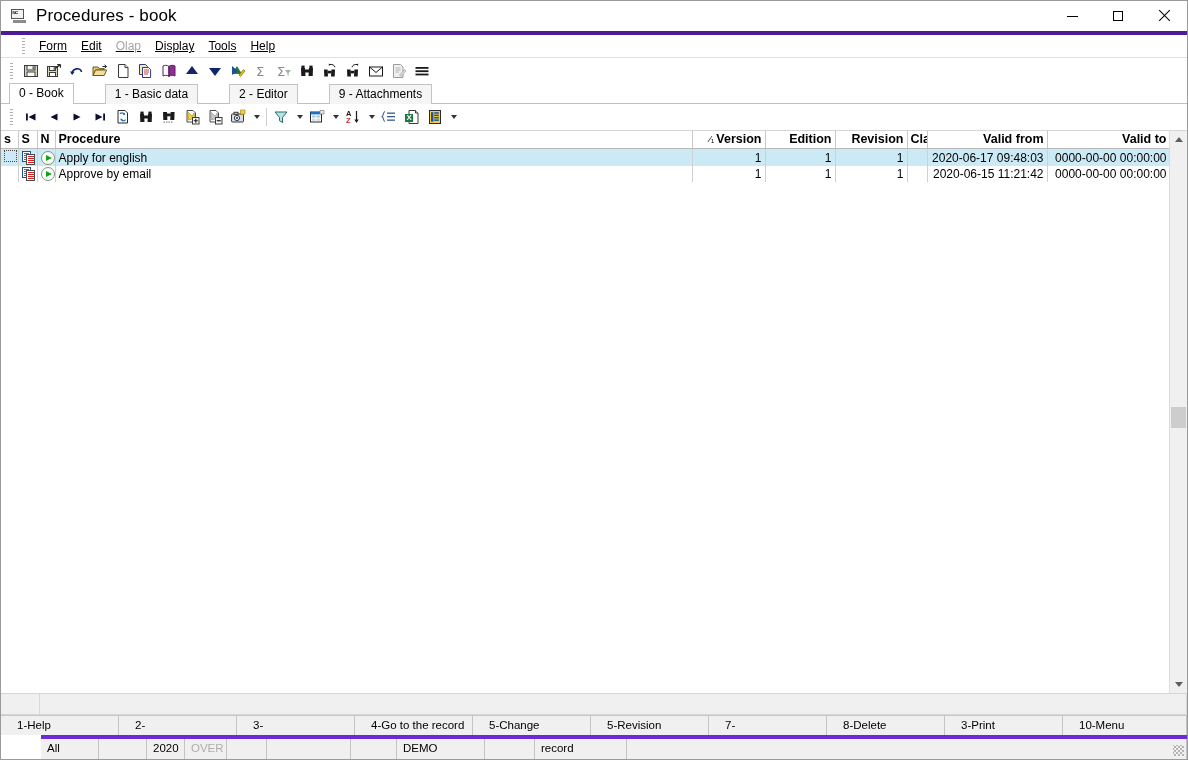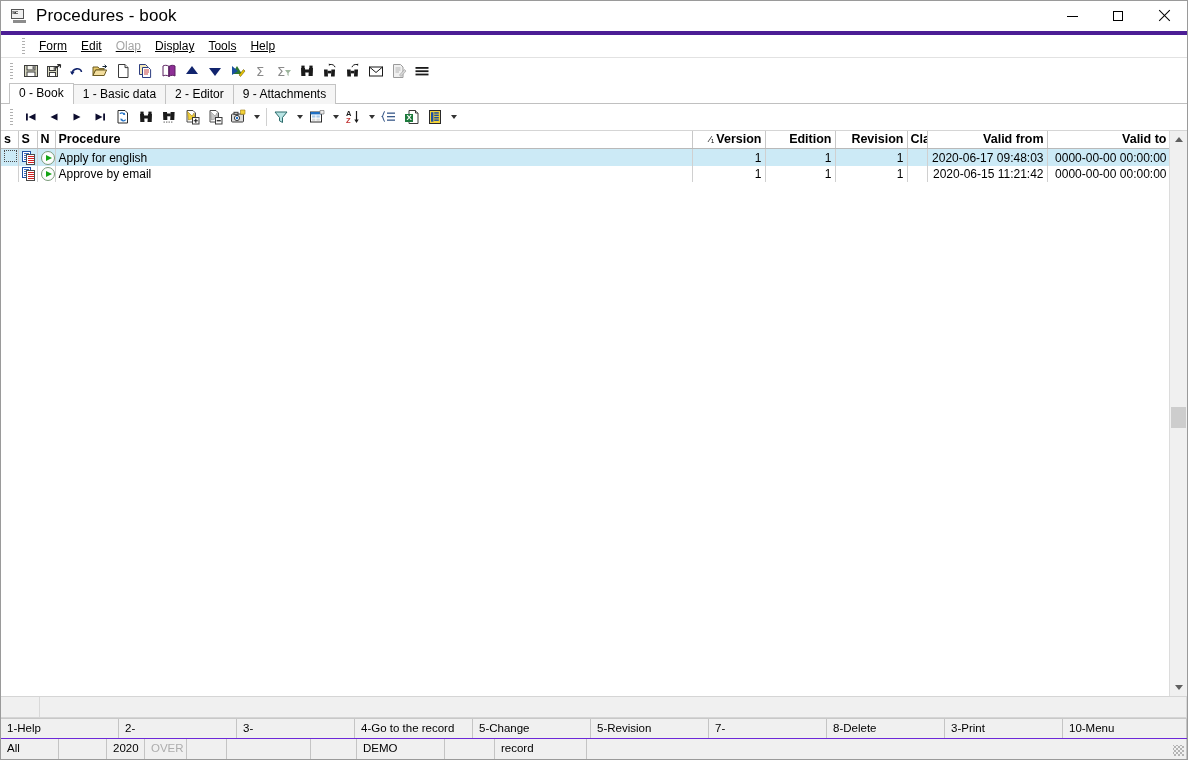--- a/index.html
+++ b/index.html
@@ -151,20 +151,21 @@
 
   
   .tabstrip {
     height: 20px;
     min-height: 20px;
     background: #ffffff;
     display: flex;
     align-items: flex-end;
     padding-left: 8px;
     position: relative;
+    gap: 32px;
   }
   .tabstrip::after {
     content: "";
     position: absolute;
     left: 0; right: 0; bottom: 0;
     height: 1px;
     background: #c0c0c0;
   }
   .tab {
     height: 19px;
@@ -363,35 +364,36 @@
     height: 19px;
     min-height: 19px;
     background: #f0f0f0;
     display: flex;
     border-top: 1px solid #c8c8c8;
   }
   .fkey {
     font-size: 11.5px;
     color: #000;
     line-height: 18px;
-    padding-left: 6px;
+    padding-left: 16px;
     border-right: 1px solid #c4c4c4;
     box-sizing: border-box;
     overflow: hidden;
     white-space: nowrap;
     cursor: default;
   }
 
   
   .statusbar {
     height: 20px;
     min-height: 20px;
     background: #f0f0f0;
     display: flex;
-    border-top: 1px solid #6d28d9;
+    border-top: 4px solid #6d28d9;
+    margin-left: 40px;
   }
   .st-cell {
     font-size: 11.5px;
     line-height: 19px;
     padding-left: 6px;
     border-right: 1px solid #c4c4c4;
     box-sizing: border-box;
     overflow: hidden;
     white-space: nowrap;
     color: #000;

